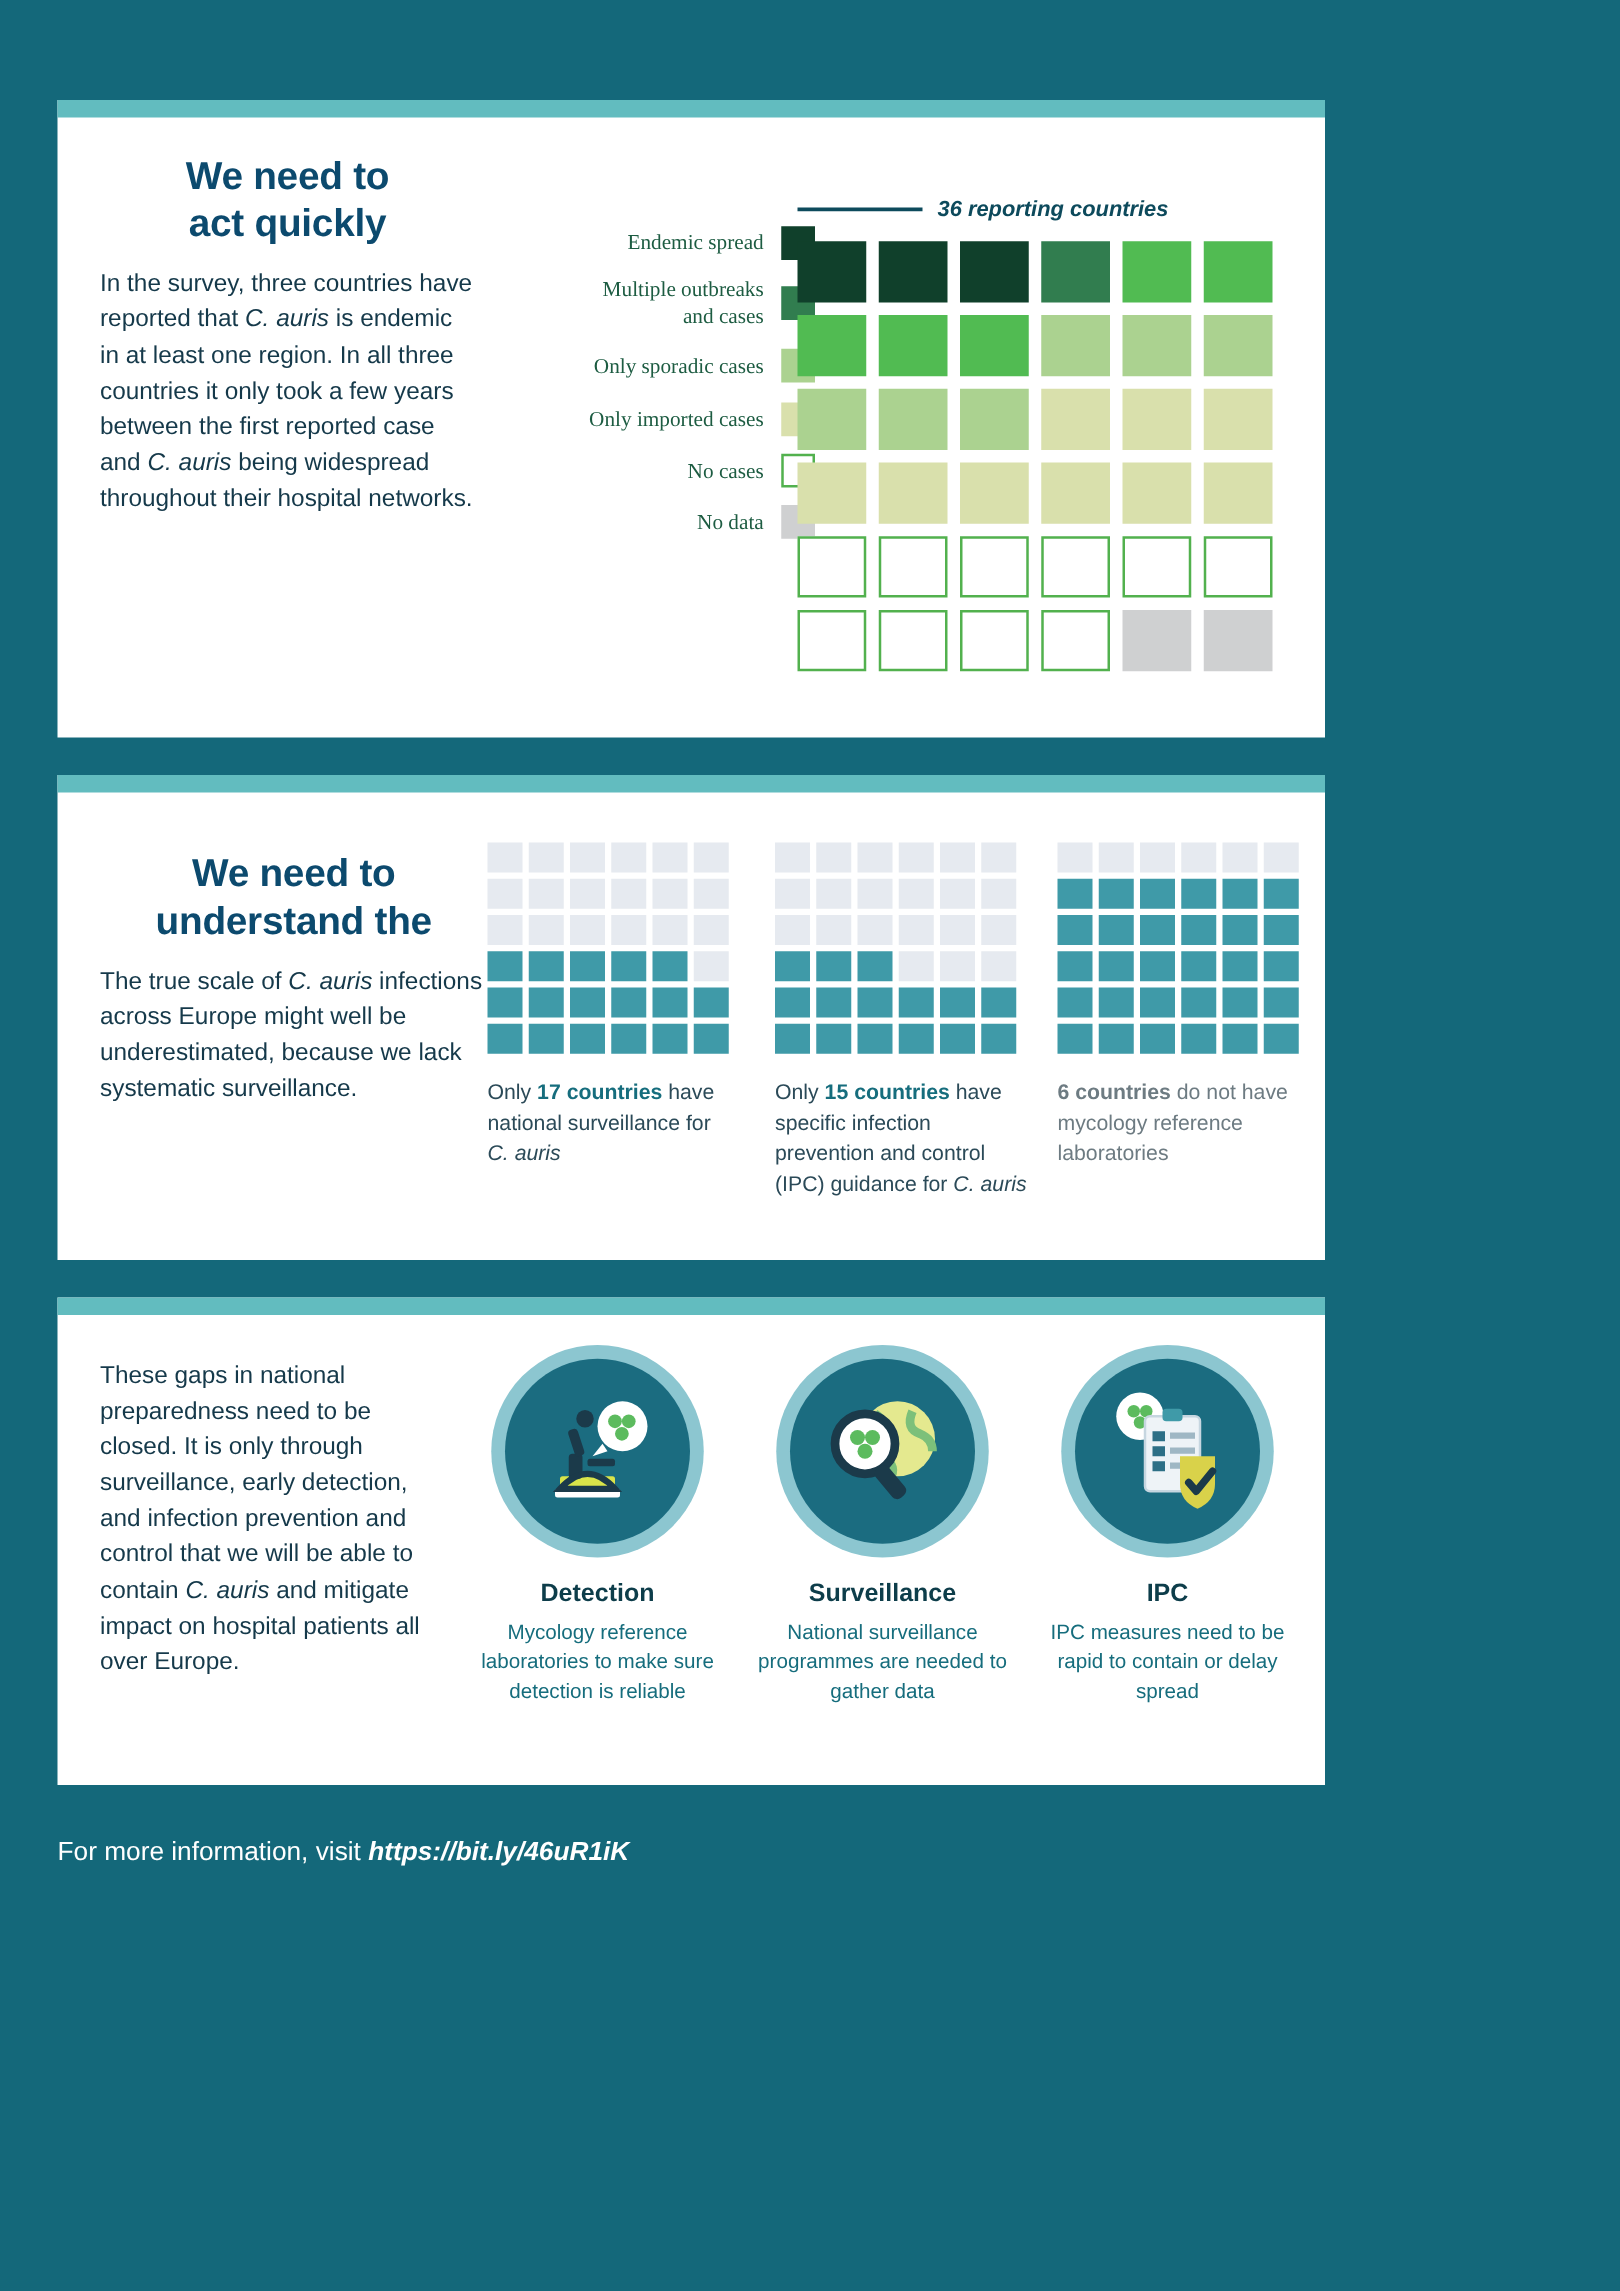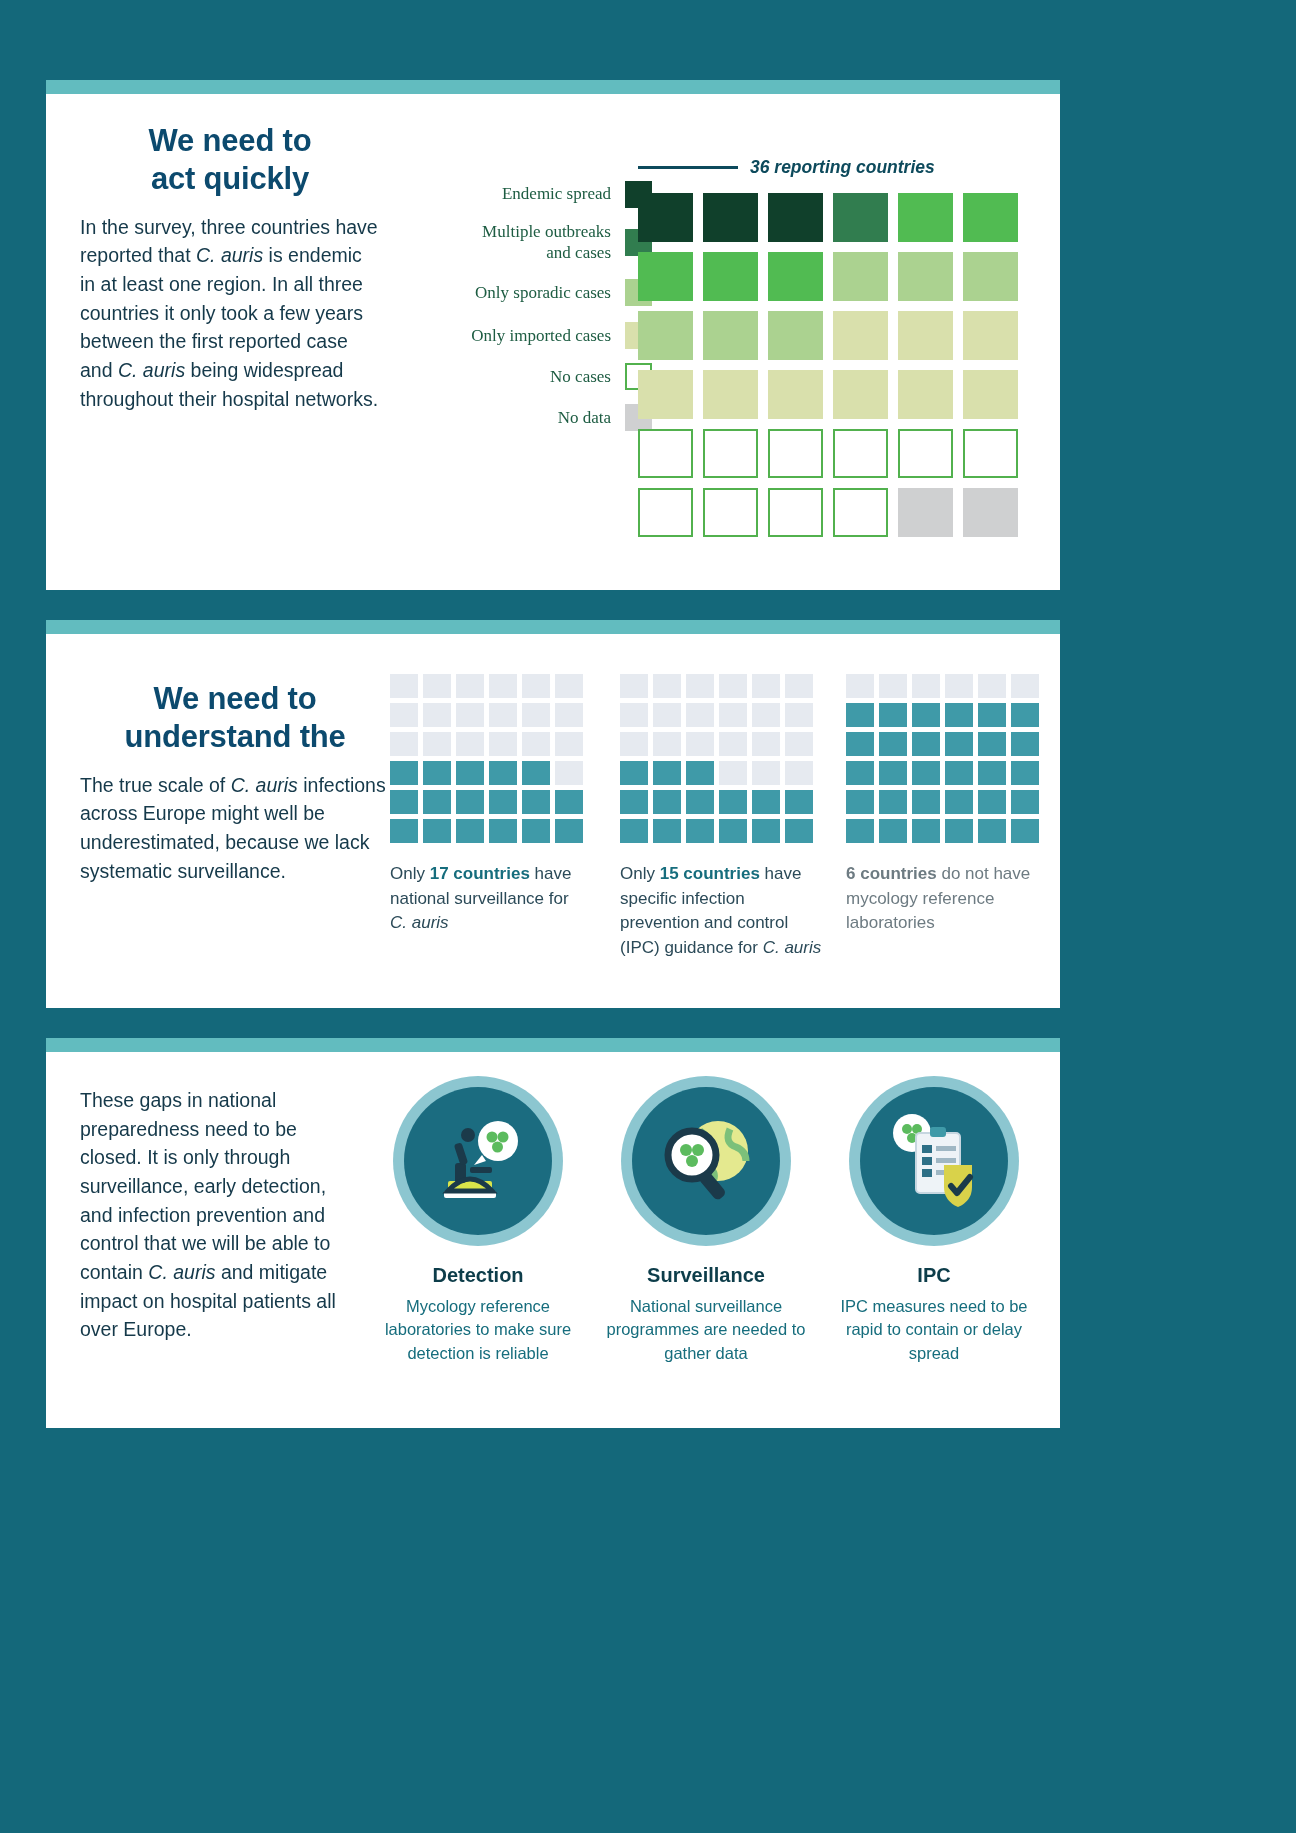--- a/index.html
+++ b/index.html
@@ -406,14 +406,17 @@
             <path d="M64 58 L92 58 L92 80 q0 14 -14 20 q-14 -6 -14 -20 Z" fill="#d9d24a"></path>
             <path d="M71 79 l6 7 l13 -16" fill="none" stroke="#1b3a4a" stroke-width="6" stroke-linecap="round" stroke-linejoin="round"></path>
           </svg>
         </div>
       </div>
       <div class="icon-title">IPC</div>
       <div class="icon-desc">IPC measures need to be rapid to contain or delay spread</div>
     </div>
   </div>
 
+  <div id="footer">
+    <span>For more information, visit </span><span class="link">https://bit.ly/46uR1iK</span>
+  </div>
 
 </div>
 
 </body></html>

